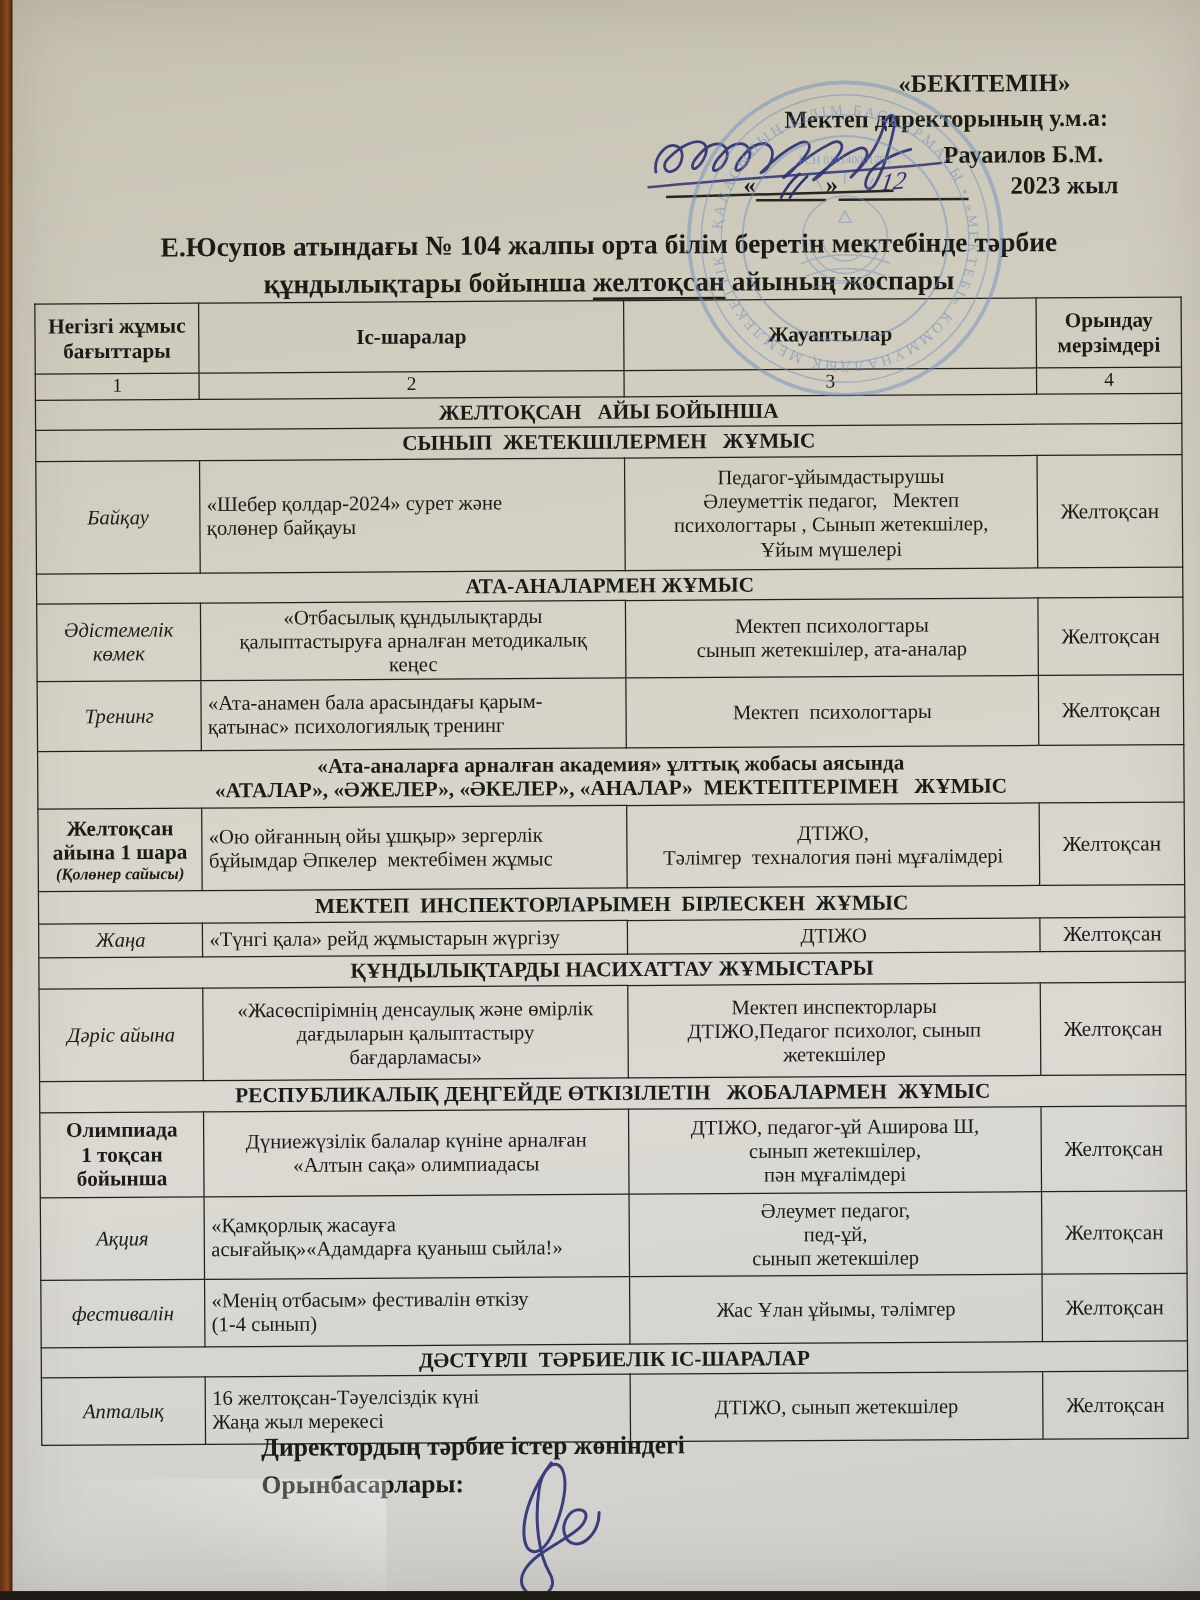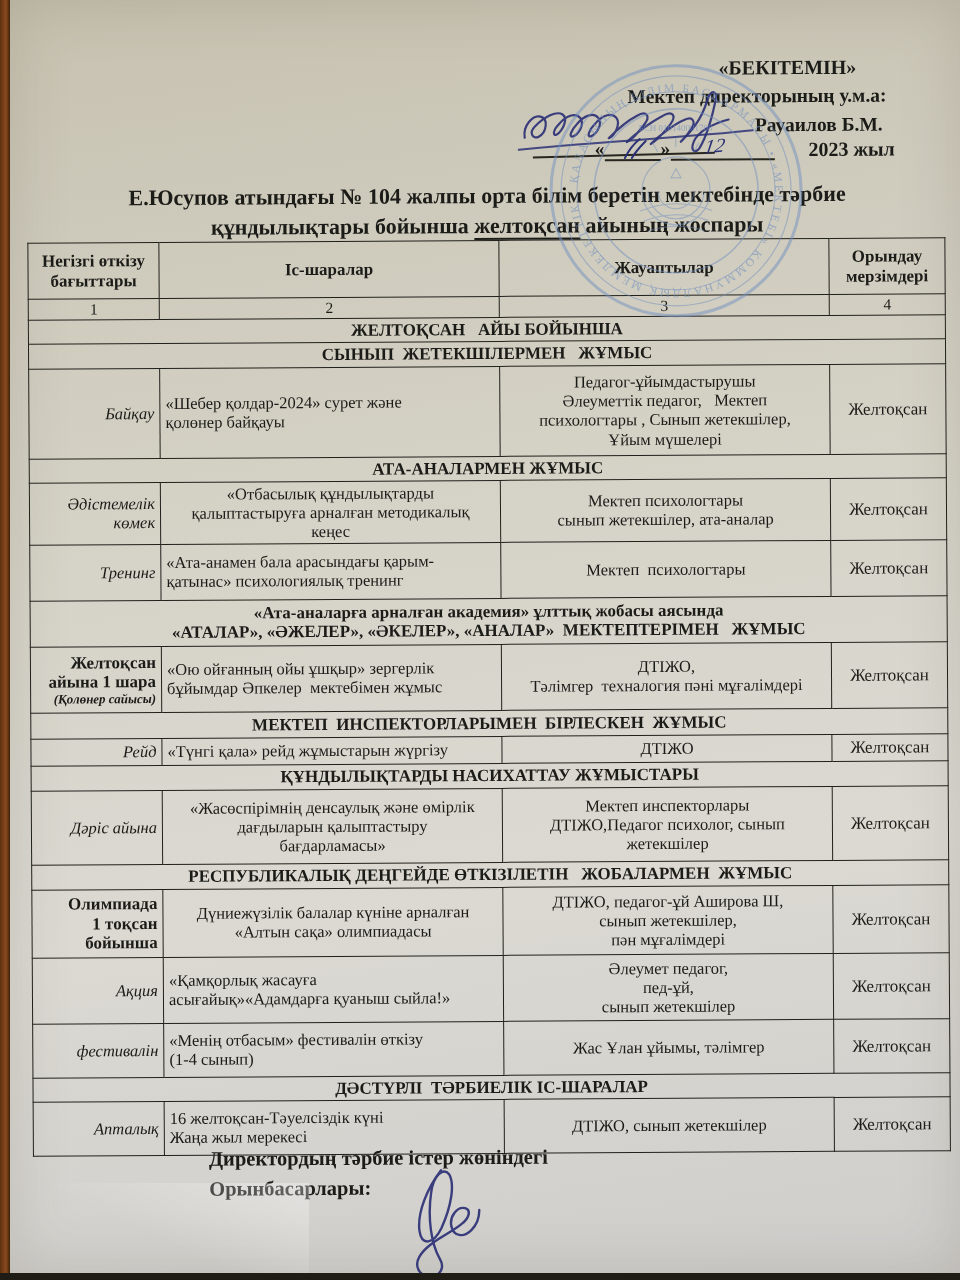--- a/index.html
+++ b/index.html
@@ -39,21 +39,21 @@
   .stamp{position:absolute;left:533px;top:44px;z-index:5;pointer-events:none;}
 
   
   table.plan{position:absolute;left:20px;top:240px;width:917px;border-collapse:collapse;
              table-layout:fixed;font-size:16.5px;z-index:2;}
   table.plan td{border:1.6px solid #21211c;padding:1px 5px;vertical-align:middle;
                 white-space:pre-wrap;line-height:1.16;overflow:hidden;}
   td.th{font-weight:bold;text-align:center;font-size:17px;line-height:1.25;}
   td.num{text-align:center;font-size:15.5px;padding:0 4px;}
   td.section{font-weight:bold;text-align:center;font-size:17px;line-height:1.3;}
-  td.c-dir{text-align:right;font-size:16.5px;}
+  td.c-dir{text-align:center;font-size:16.5px;}
   td.c-dir.italic{font-style:italic;}
   td.c-dir.bold{font-weight:bold;font-size:17px;}
   .dirnote{font-weight:bold;font-style:italic;font-size:13px;line-height:1.1;}
   td.c-act{text-align:left;padding-left:7px;}
   td.c-act.center{text-align:center;}
   td.c-resp{text-align:center;}
   td.c-term{text-align:center;font-size:17px;}
 
   
   .footer{position:absolute;left:196px;top:1146px;width:640px;font-weight:bold;font-size:20.5px;z-index:2;}
@@ -119,21 +119,21 @@
 
       <table class="plan">
         <colgroup>
           <col style="width:131px">
             <col style="width:340px">
             <col style="width:330px">
             <col style="width:116px">
         </colgroup>
         <tbody id="table-body">
             <tr style="height: 56px;">
-              <td class="th">Негізгі өткізу
+              <td class="th">Негізгі жұмыс
 бағыттары</td>
               <td class="th">Іс-шаралар</td>
               <td class="th">Жауаптылар</td>
               <td class="th">Орындау
 мерзімдері</td>
             </tr>
             <tr style="height: 18px;">
               <td class="num">1</td>
               <td class="num">2</td>
               <td class="num">3</td>
@@ -185,21 +185,21 @@
               <td class="c-act ">«Ою ойғанның ойы ұшқыр» зергерлік
 бұйымдар Әпкелер  мектебімен жұмыс</td>
               <td class="c-resp">ДТІЖО,
 Тәлімгер  техналогия пәні мұғалімдері</td>
               <td class="c-term">Желтоқсан</td>
             </tr>
             <tr style="height: 26px;">
               <td class="section" colspan="4">МЕКТЕП  ИНСПЕКТОРЛАРЫМЕН  БІРЛЕСКЕН  ЖҰМЫС</td>
             </tr>
             <tr style="height: 27px;">
-              <td class="c-dir italic">Рейд</td>
+              <td class="c-dir italic">Жаңа</td>
               <td class="c-act ">«Түнгі қала» рейд жұмыстарын жүргізу</td>
               <td class="c-resp">ДТІЖО</td>
               <td class="c-term">Желтоқсан</td>
             </tr>
             <tr style="height: 25px;">
               <td class="section" colspan="4">ҚҰНДЫЛЫҚТАРДЫ НАСИХАТТАУ ЖҰМЫСТАРЫ</td>
             </tr>
             <tr style="height: 74px;">
               <td class="c-dir italic">Дәріс айына</td>
               <td class="c-act center">«Жасөспірімнің денсаулық және өмірлік

